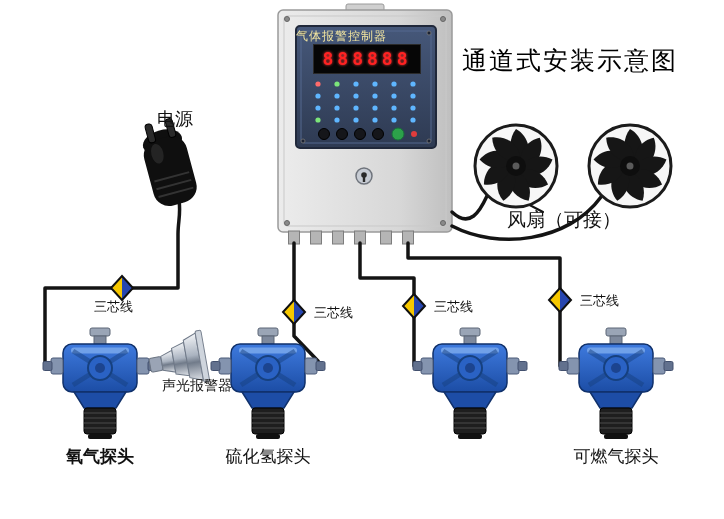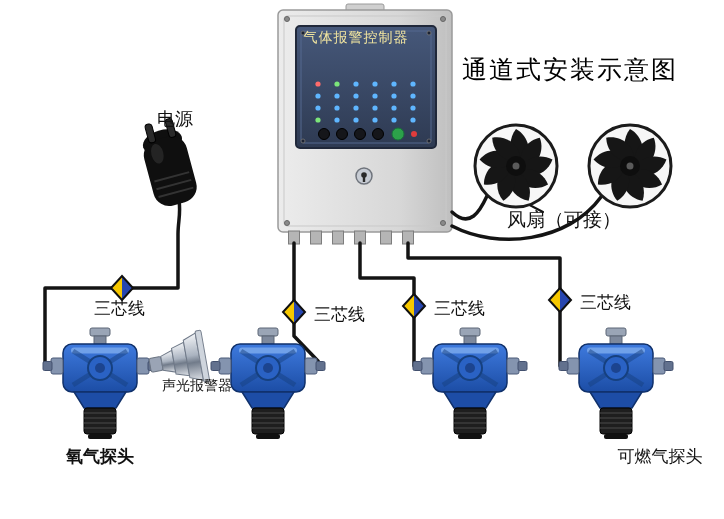--- a/index.html
+++ b/index.html
@@ -3,39 +3,39 @@
 <meta charset="utf-8">
 <style>
   html,body{margin:0;padding:0;background:#fff;}
   .stage{
     position:relative;width:724px;height:519px;background:#ffffff;
     font-family:"Liberation Sans",sans-serif;overflow:hidden;
   }
   .stage svg{position:absolute;left:0;top:0;}
   .lbl{position:absolute;color:#111;white-space:nowrap;line-height:1.2;}
   .title{
-    left:462px;top:46px;font-family:Liberation Sans, sans-serif;
-    font-size:25px;letter-spacing:2px;color:#000;font-weight:500;margin-top:8px;
+    left:462px;top:46px;font-family:Liberation Serif, serif;
+    font-size:25px;letter-spacing:2px;color:#000;font-weight:500;
   }
   .power-lbl{left:157px;top:109px;font-size:18px;font-family:Liberation Serif, serif;}
   .fan-lbl{left:507px;top:209px;font-size:19px;}
   .alarm-lbl{left:162px;top:377px;font-size:14px;}
-  .wire-lbl{font-size:17px;}
+  .wire-lbl{font-size:13px;}
   .wire-lbl-1{left:94px;top:299px;}
   .wire-lbl-2{left:314px;top:305px;}
   .wire-lbl-3{left:434px;top:299px;}
   .wire-lbl-4{left:580px;top:293px;}
   .det-lbl{top:447px;font-size:17px;transform:translateX(-50%);}
   .det-lbl-1{left:100px;font-weight:bold;}
   .det-lbl-2{left:268px;}
   .det-lbl-3{left:470px;}
-  .det-lbl-4{left:616px;margin-left:44px;}
+  .det-lbl-4{left:616px;}
   .panel-title{
-    left:296px;top:29px;width:120px;text-align:center;
-    font-size:14px;color:#f3e6a0;letter-spacing:1px;
+    left:296px;top:29px;width:120px;text-align:left;
+    font-size:12px;color:#f3e6a0;letter-spacing:1px;
   }
   .led{
     position:absolute;left:313px;top:44px;width:108px;height:30px;
     background:#060606;border:1px solid #2a2a2a;box-sizing:border-box;
     color:#ff2222;font-family:"DejaVu Sans Mono",monospace;font-weight:bold;
     font-size:18px;text-align:center;line-height:28px;letter-spacing:4px;
     text-shadow:0 0 3px #ff4040;
   }
 </style>
 </head>
@@ -236,26 +236,28 @@
       <use href="#diamond" transform="translate(414,306)"></use>
     </g>
     <g>
       <use href="#diamond" transform="translate(560,300)"></use>
     </g>
   </svg>
 
   <div class="lbl title">通道式安装示意图</div>
 
   <div class="lbl panel-title">气体报警控制器</div>
+  <div class="led">888888</div>
 
   <div class="lbl power-lbl">电源</div>
   <div class="lbl fan-lbl">风扇（可接）</div>
   <div class="lbl alarm-lbl">声光报警器</div>
 
   <div class="lbl wire-lbl wire-lbl-1">三芯线</div>
   <div class="lbl wire-lbl wire-lbl-2">三芯线</div>
   <div class="lbl wire-lbl wire-lbl-3">三芯线</div>
   <div class="lbl wire-lbl wire-lbl-4">三芯线</div>
 
   <div class="lbl det-lbl det-lbl-1">氧气探头</div>
+  <div class="lbl det-lbl det-lbl-2">硫化氢探头</div>
   <div class="lbl det-lbl det-lbl-4">可燃气探头</div>
 
 </div>
 
 </body></html>

